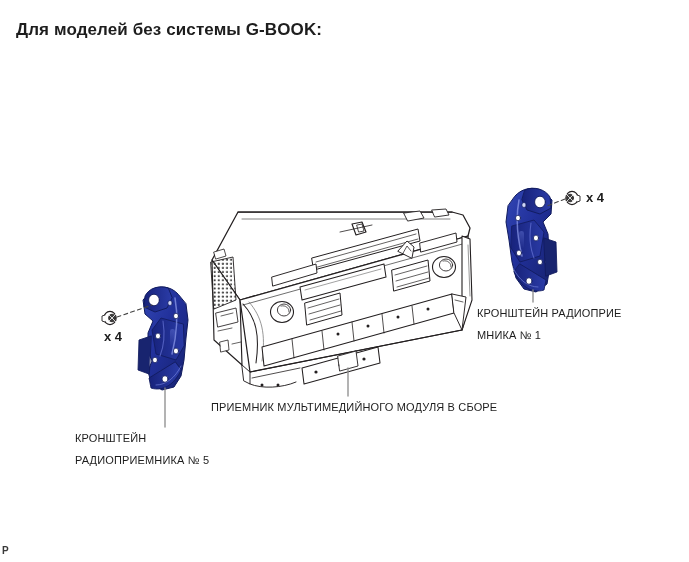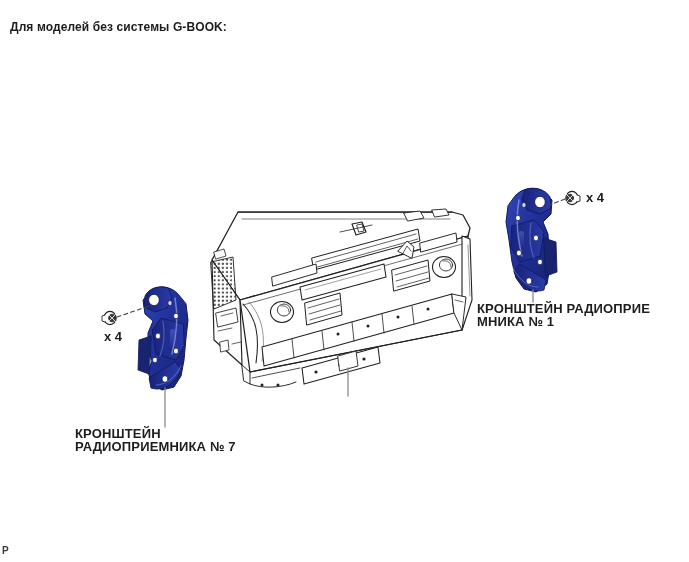--- a/index.html
+++ b/index.html
@@ -11,36 +11,36 @@
     position:relative;
     overflow:hidden;
     -webkit-font-smoothing:antialiased;
   }
 
   .stage{position:absolute;inset:0;}
 
   
   .doc-title{
     position:absolute;
-    left:10px; top:20px;
-    font-size:12px;
+    left:16px; top:20px;
+    font-size:17px;
     font-weight:bold;
     letter-spacing:.1px;
     color:#1d1d1d;
     white-space:nowrap;
   }
 
   
   .callout{
     position:absolute;
-    font-size:13px;
-    font-weight:bold;
+    font-size:11px;
+    font-weight:normal;
     letter-spacing:.15px;
     color:#1d1d1d;
-    line-height:13px;
+    line-height:22px;
     white-space:pre-line;
   }
   .callout.lbl-receiver{ left:211px; top:396px; }
   .callout.lbl-bracket1{ left:477px; top:302px; }
   .callout.lbl-bracket2{ left:75px;  top:427px; }
 
   .qty{
     position:absolute;
     font-size:13px;
     font-weight:bold;
@@ -262,26 +262,27 @@
       <path d="M117,317 L152,305" stroke="#444" stroke-width="1.1" stroke-dasharray="4 3.2"></path>
 
       <path d="M348,368 L348,396" stroke="#8a8a8a" stroke-width="1.3"></path>
       <path d="M533,290 L533,302" stroke="#8a8a8a" stroke-width="1.3"></path>
       <path d="M165,388 L165,427" stroke="#8a8a8a" stroke-width="1.3"></path>
 
     </g>
   </svg>
   </div>
 
+  <div class="callout lbl-receiver">ПРИЕМНИК МУЛЬТИМЕДИЙНОГО МОДУЛЯ В СБОРЕ</div>
 
   <div class="callout lbl-bracket1">КРОНШТЕЙН РАДИОПРИЕ
 МНИКА № 1</div>
 
   <div class="callout lbl-bracket2">КРОНШТЕЙН
-РАДИОПРИЕМНИКА № 7</div>
+РАДИОПРИЕМНИКА № 5</div>
 
   <div class="qty qty-right">x 4</div>
 
   <div class="qty qty-left">x 4</div>
 
   <div class="page-mark">P</div>
 
 </div>
 
 </body></html>

